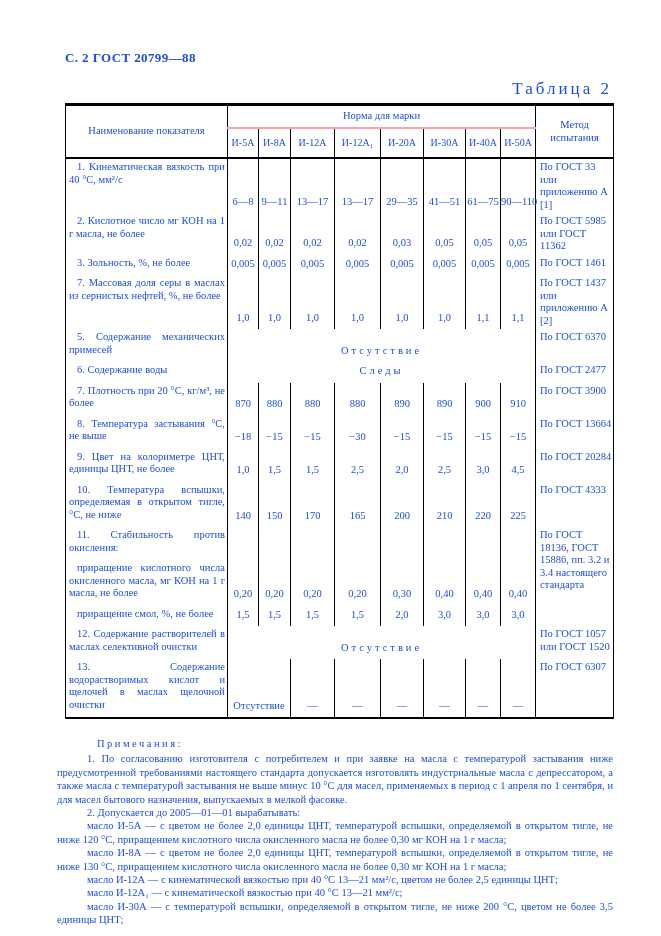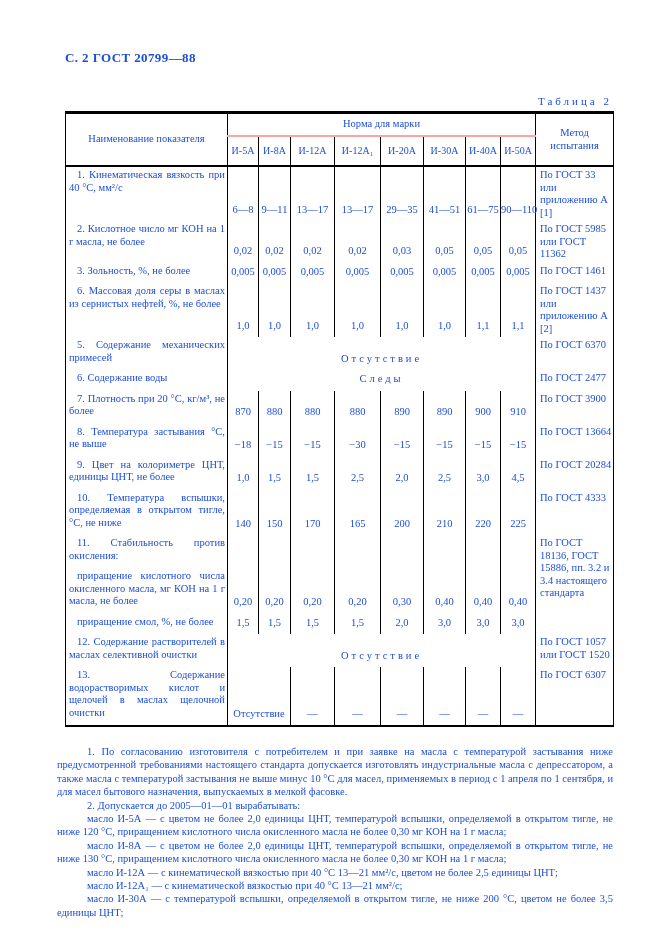--- a/index.html
+++ b/index.html
@@ -4,21 +4,21 @@
 <style>
   * { margin:0; padding:0; box-sizing:border-box; }
   html,body { background:#e9e9e9; }
   body { width:661px; height:936px; margin:0 auto; overflow:hidden; }
   .page {
     width:661px; height:936px; background:#ffffff; color:#1d4ed8;
     font-family:"Liberation Serif","DejaVu Serif",serif;
     padding:50px 48px 0 57px; position:relative;
   }
   .page-header { font-weight:bold; font-size:13px; letter-spacing:0.4px; padding-left:8px; }
-  .table-label { text-align:right; font-size:11px; letter-spacing:3px; margin-top:29px; margin-bottom:4px; padding-right:1px; }
+  .table-label { text-align:right; font-size:17px; letter-spacing:3px; margin-top:13px; margin-bottom:4px; padding-right:1px; }
   table.spec {
     border-collapse:collapse; table-layout:fixed; width:548px; margin-left:8px;
     font-size:10.5px; line-height:12.5px;
     border-style:solid; border-color:#000; border-width:3px 1px 2px 1px;
   }
   .spec th, .spec td { border-left:1px solid #000; border-right:1px solid #000; }
   .spec thead th {
     font-weight:normal; text-align:center; vertical-align:middle;
     padding:3px 1px; border-bottom:2px solid #000;
   }
@@ -109,21 +109,21 @@
           <td class="val">0,005</td>
           <td class="val">0,005</td>
           <td class="val">0,005</td>
           <td class="val">0,005</td>
           <td class="val">0,005</td>
           <td class="val">0,005</td>
           <td class="val">0,005</td>
           <td class="method">По ГОСТ 1461</td>
         </tr>
         <tr>
-          <td class="name">6. Массовая доля серы в маслах из сернистых нефтей, %, не более</td>
+          <td class="name">7. Массовая доля серы в маслах из сернистых нефтей, %, не более</td>
           <td class="val">1,0</td>
           <td class="val">1,0</td>
           <td class="val">1,0</td>
           <td class="val">1,0</td>
           <td class="val">1,0</td>
           <td class="val">1,0</td>
           <td class="val">1,1</td>
           <td class="val">1,1</td>
           <td class="method">По ГОСТ 1437 или приложению А [2]</td>
         </tr>
@@ -232,20 +232,21 @@
           <td class="val">—</td>
           <td class="val">—</td>
           <td class="val">—</td>
           <td class="val">—</td>
           <td class="method">По ГОСТ 6307</td>
         </tr>
       </tbody>
   </table>
 
   <div class="notes" id="notes">
+    <div class="notes-heading">Примечания:</div>
   <p>1. По согласованию изготовителя с потребителем и при заявке на масла с температурой застывания ниже предусмотренной требованиями настоящего стандарта допускается изготовлять индустриальные масла с депрессатором, а также масла с температурой застывания не выше минус 10 °С для масел, применяемых в период с 1 апреля по 1 сентября, и для масел бытового назначения, выпускаемых в мелкой фасовке.</p>
       <p>2. Допускается до 2005—01—01 вырабатывать:</p>
       <p>масло И-5А — с цветом не более 2,0 единицы ЦНТ, температурой вспышки, определяемой в открытом тигле, не ниже 120 °С, приращением кислотного числа окисленного масла не более 0,30 мг КОН на 1 г масла;</p>
       <p>масло И-8А — с цветом не более 2,0 единицы ЦНТ, температурой вспышки, определяемой в открытом тигле, не ниже 130 °С, приращением кислотного числа окисленного масла не более 0,30 мг КОН на 1 г масла;</p>
       <p>масло И-12А — с кинематической вязкостью при 40 °С 13—21 мм²/с, цветом не более 2,5 единицы ЦНТ;</p>
       <p>масло И-12А₁ — с кинематической вязкостью при 40 °С 13—21 мм²/с;</p>
       <p>масло И-30А — с температурой вспышки, определяемой в открытом тигле, не ниже 200 °С, цветом не более 3,5 единицы ЦНТ;</p>
     </div>
 
 </div>

